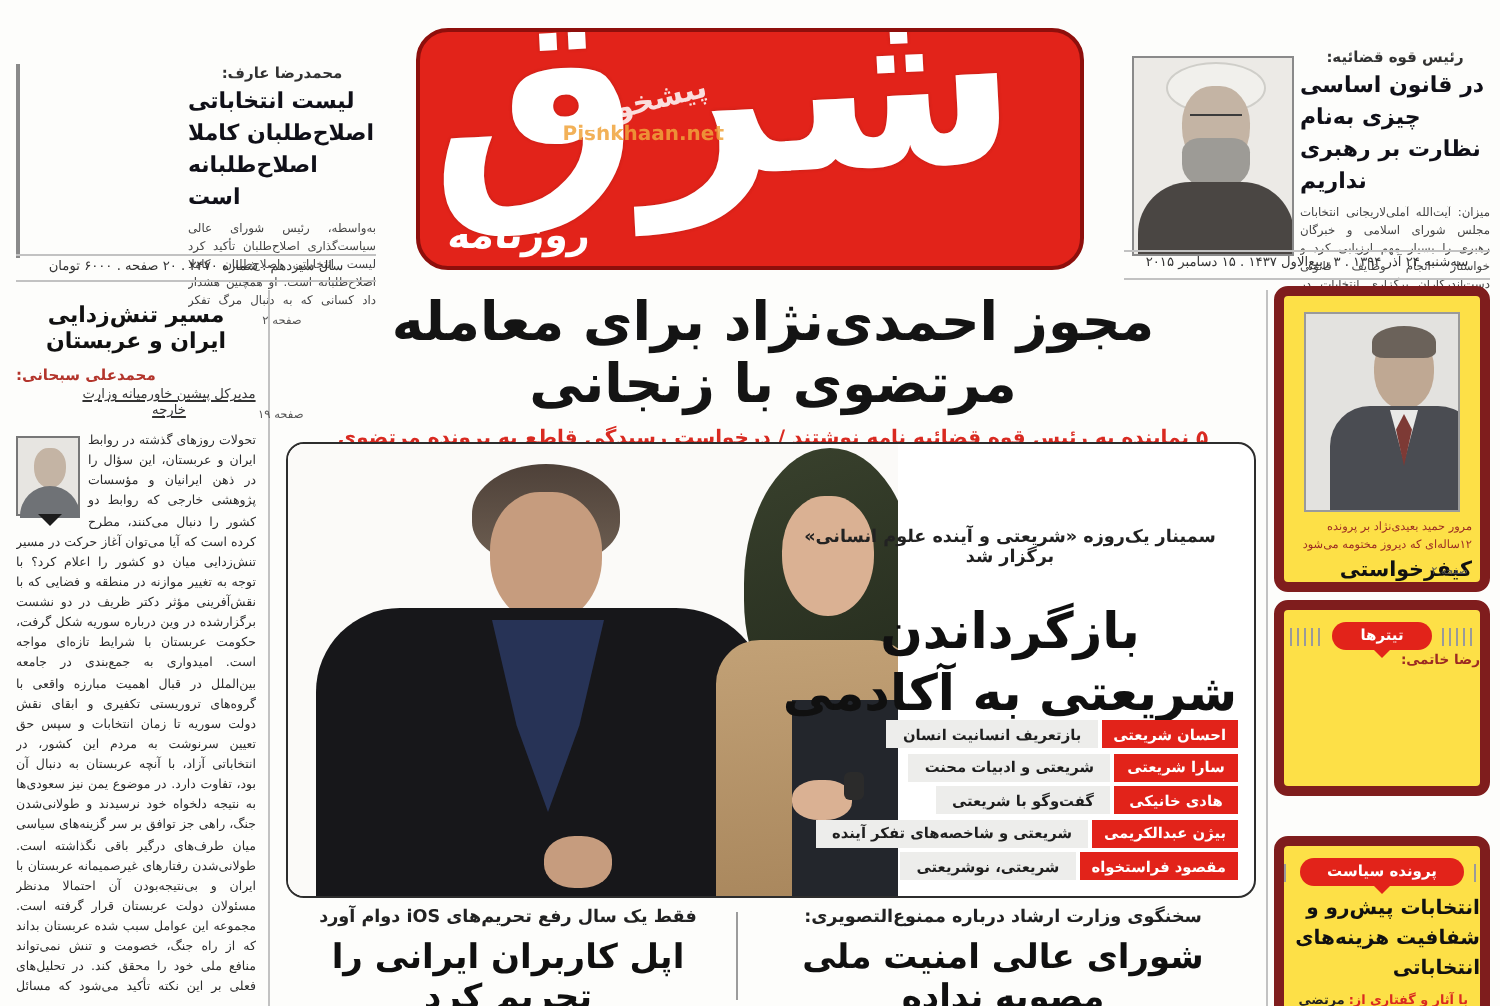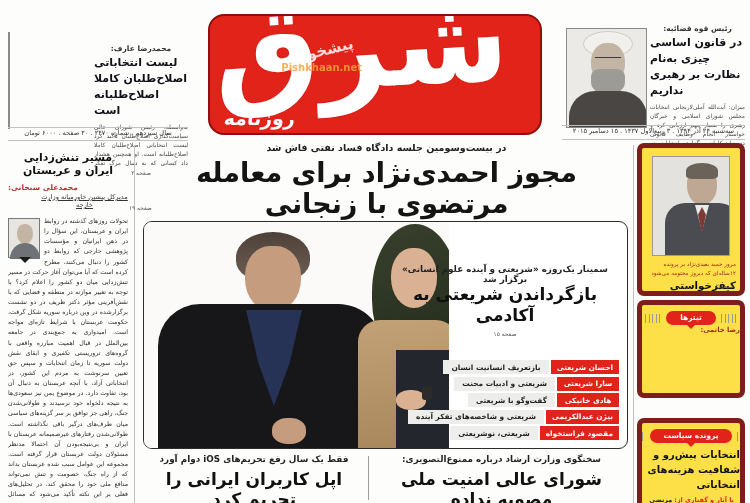--- a/index.html
+++ b/index.html
@@ -76,21 +76,21 @@
     margin:2px 4px 2px 0; position:relative; overflow:visible; }
   .ed-thumb:after { content:""; position:absolute; bottom:-6px; left:10px;
     border:6px solid transparent; border-top-color:#1c1c1c; border-bottom:none; }
 
   
   .mainbox { position:absolute; left:143px; top:221px; width:485px; height:228px;
     border:1.5px solid #2d2d2d; border-radius:9px; background:#fff; overflow:hidden; }
   .mp-area { position:absolute; left:0; top:0; width:305px; height:100%; overflow:hidden; background:#fbfaf8; }
   .mp-text { position:absolute; right:8px; top:0; width:228px; height:100%; }
   .mp-kicker { font-size:8.8px; font-weight:bold; color:#222; text-align:center; margin-top:42px; }
-  .mp-head { font-size:17px; font-weight:bold; color:#101010; text-align:center; line-height:1.25; margin-top:0; letter-spacing:-.5px; }
+  .mp-head { font-size:25px; font-weight:bold; color:#101010; text-align:center; line-height:1.25; margin-top:16px; letter-spacing:-.5px; }
   .mp-pref { font-size:5.8px; color:#555; text-align:center; margin-top:4px; }
   .speakers { position:absolute; right:0; left:-46px; bottom:8px; display:flex; flex-direction:column; gap:2.5px; align-items:flex-start; }
   .spk-row { display:flex; gap:2px; }
   .spk-name { background:#e2231a; color:#fff; font-size:7.4px; font-weight:bold;
     padding:2.5px 6px; min-width:62px; text-align:center; white-space:nowrap; }
   .spk-topic { background:#ededeb; color:#1f1f1f; font-size:7.4px; font-weight:bold;
     padding:2.5px 8px; white-space:nowrap; }
 
   
   .shape { position:absolute; }
@@ -152,21 +152,21 @@
 <div class="page">
 
   <section class="top-block tl" style="height:110px;">
     <div class="portrait-frame" style="right:178px;left:4px;top:8px;height:97px;">
       
       
       
       
       
     </div>
-    <div style="position:absolute;right:0;left:86px;top:20px;">
+    <div style="position:absolute;right:0;left:86px;top:8px;">
       <div class="kicker-sm">محمدرضا عارف:</div>
       <div class="head-sm">لیست انتخاباتی اصلاح‌طلبان کاملا اصلاح‌طلبانه است</div>
       <div class="body-tiny" style="max-height:44px;overflow:hidden;">به‌واسطه، رئیس شورای عالی سیاست‌گذاری اصلاح‌طلبان تأکید کرد لیست انتخاباتی اصلاح‌طلبان کاملا اصلاح‌طلبانه است. او همچنین هشدار داد کسانی که به دنبال مرگ تفکر اصلاح‌طلبی هستند بدانند که چنین دیدگاهی برای نظام هزینه دارد.</div>
       <div class="page-ref">صفحه ۲</div>
     </div>
   </section>
   <div class="hairline rule-h" style="right:562px;left:8px;top:127px;"></div>
   <div class="meta-line" style="right:562px;left:8px;top:129px;">سال سیزدهم .  شماره ۲۴۷۰ .  ۲۰ صفحه .  ۶۰۰۰ تومان</div>
   <div class="hairline rule-h" style="right:562px;left:8px;top:140px;"></div>
 
@@ -195,21 +195,20 @@
     </div>
   </section>
   <div class="hairline rule-h" style="left:562px;right:5px;top:125px;"></div>
   <div class="meta-line" style="left:562px;right:5px;top:127px;">سه‌شنبه ۲۴ آذر ۱۳۹۴ .  ۳ ربیع‌الاول ۱۴۳۷ .  ۱۵ دسامبر ۲۰۱۵</div>
   <div class="hairline rule-h" style="left:562px;right:5px;top:139px;"></div>
 
   <div class="hairline rule-v" style="left:134px;top:145px;bottom:0;"></div>
   <div class="hairline rule-v" style="left:633px;top:145px;bottom:0;"></div>
 
   <section class="lead">
-    <div class="lead-kicker">در بیست‌وسومین جلسه دادگاه فساد نفتی فاش شد</div>
     <div class="lead-head">مجوز احمدی‌نژاد برای معامله مرتضوی با زنجانی</div>
     <div class="lead-sub">۵ نماینده به رئیس قوه قضائیه نامه نوشتند / درخواست رسیدگی قاطع به پرونده مرتضوی</div>
     <div class="lead-pref">صفحه ۱۹</div>
   </section>
 
   <section class="editorial">
     <div class="ed-title">مسیر تنش‌زدایی ایران و عربستان</div>
     <div class="ed-author">محمدعلی سبحانی:</div>
     <div class="ed-author-sub">مدیرکل پیشین خاورمیانه وزارت خارجه</div>
     <div class="ed-body">

